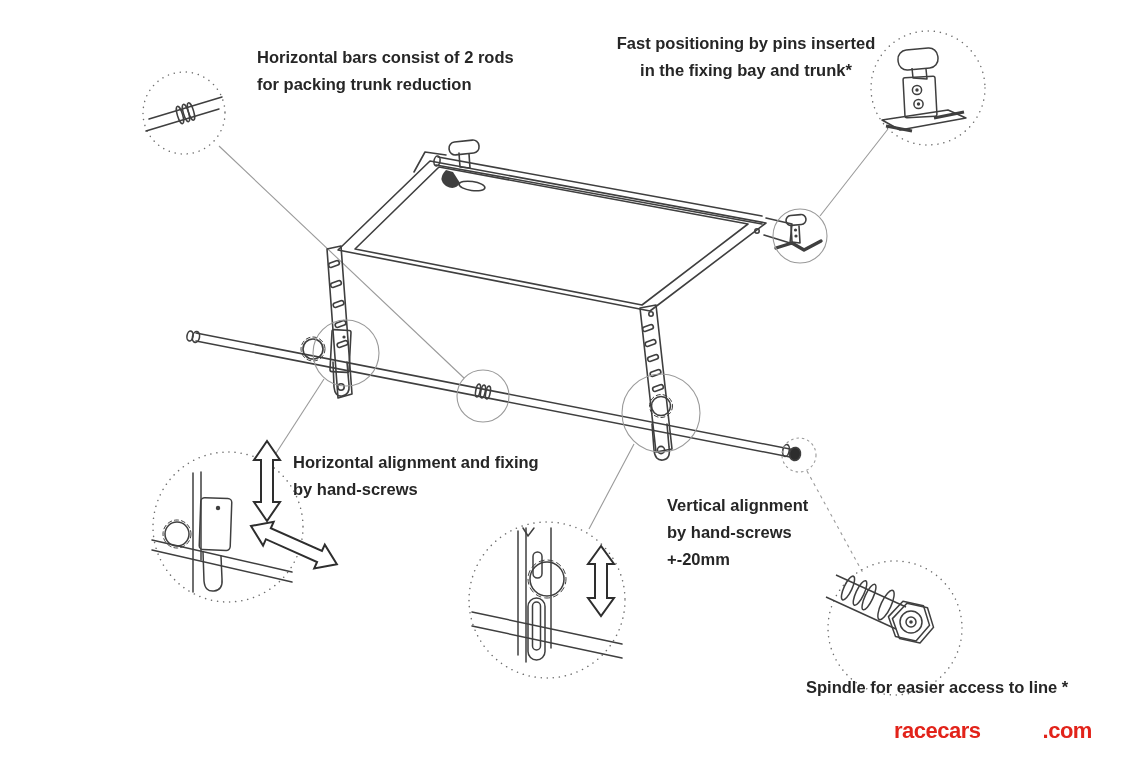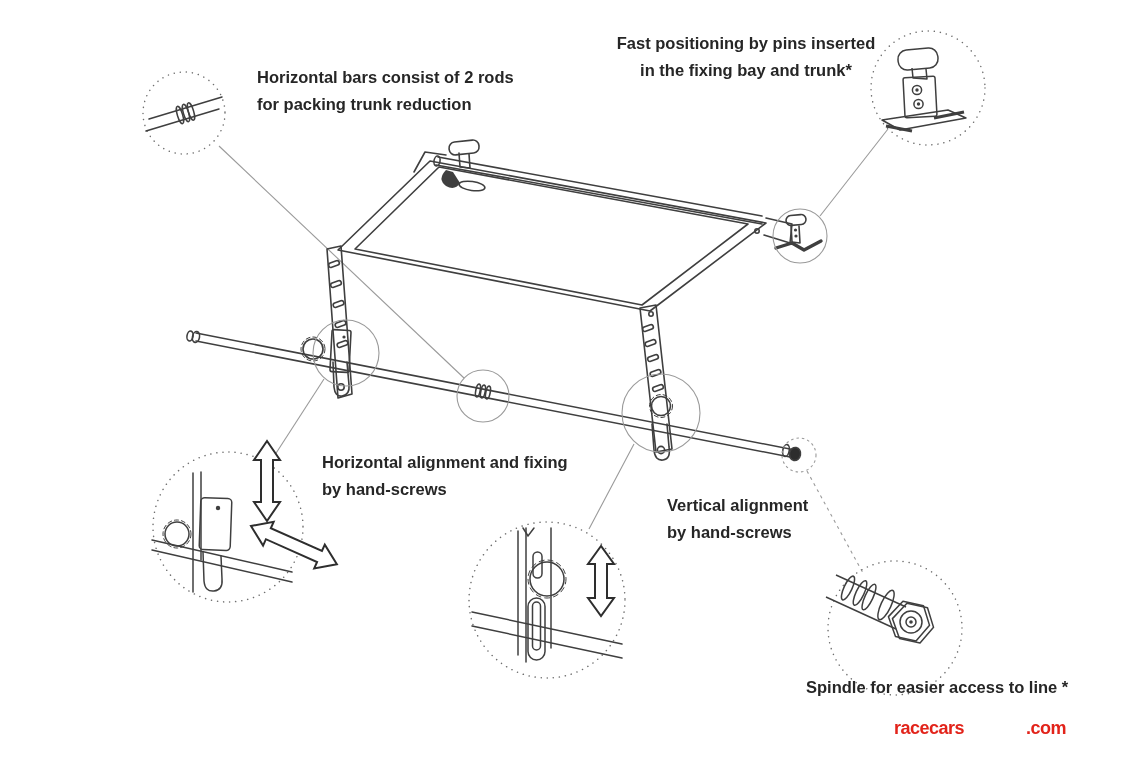--- a/index.html
+++ b/index.html
@@ -8,21 +8,21 @@
     font-family:"Liberation Sans",sans-serif;overflow:hidden;
   }
   .stage svg{position:absolute;left:0;top:0;}
   .label{
     position:absolute;font-weight:bold;font-size:16.5px;line-height:27px;
     color:#262626;white-space:nowrap;
   }
   .label.center{text-align:center;}
   .logo{
     position:absolute;left:894px;top:718px;display:flex;align-items:baseline;
-    font-weight:bold;font-size:18px;letter-spacing:-0.5px;color:#e2231a;
+    font-weight:bold;font-size:22px;letter-spacing:-0.5px;color:#e2231a;
   }
   .logo .part2{margin-left:62px;text-align:right;}
 </style>
 </head>
 <body>
 
 <div class="stage">
 
 <svg width="1140" height="765" viewBox="0 0 1140 765">
 
@@ -183,38 +183,39 @@
     <circle cx="911" cy="622" r="1.8" fill="#3f3f3f" stroke="none"></circle>
   </g>
 
   <g fill="#ffffff" stroke="#2e2e2e" stroke-width="2" stroke-linejoin="miter">
     <polygon transform="translate(267,441)" points="0,0 -13,19 -6,19 -6,61 -13,61 0,80 13,61 6,61 6,19 13,19"></polygon>
     <polygon transform="translate(251,526) rotate(-66)" points="0,0 -13,19 -6,19 -6,75 -13,75 0,94 13,75 6,75 6,19 13,19"></polygon>
     <polygon transform="translate(601,546)" points="0,0 -13,18 -6,18 -6,52 -13,52 0,70 13,52 6,52 6,18 13,18"></polygon>
   </g>
 </svg>
 
-  <div class="label" style="left:257px;top:44px;margin-top:20px;">
+  <div class="label" style="left:257px;top:44px;">
     <span style="display:block">Horizontal bars consist of 2 rods</span>
     <span style="display:block">for packing trunk reduction</span>
   </div>
 
   <div class="label center" style="left:612px;top:30px;width:268px;">
     <span style="display:block">Fast positioning by pins inserted</span>
     <span style="display:block">in the fixing bay and trunk*</span>
   </div>
 
-  <div class="label" style="left:322px;top:449px;">
+  <div class="label" style="left:293px;top:449px;">
     <span style="display:block">Horizontal alignment and fixing</span>
     <span style="display:block">by hand-screws</span>
   </div>
 
   <div class="label" style="left:636px;top:492px;margin-left:31px;">
     <span style="display:block">Vertical alignment</span>
     <span style="display:block">by hand-screws</span>
+    <span style="display:block">+-20mm</span>
   </div>
 
   <div class="label" style="left:806px;top:674px;">
     <span style="display:block">Spindle for easier access to line *</span>
   </div>
 
   <div class="logo">
     <span class="part1">racecars</span>
     <span class="part2">.com</span>
   </div>

